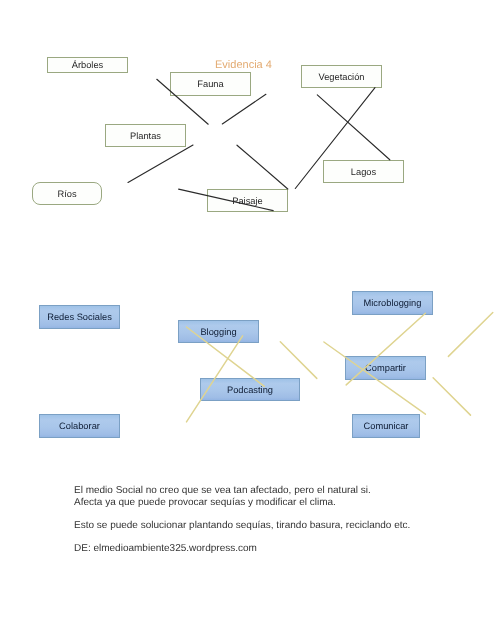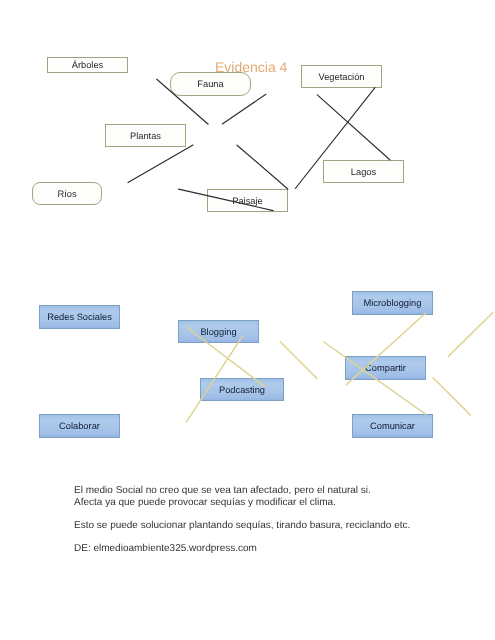--- a/index.html
+++ b/index.html
@@ -27,21 +27,21 @@
     position:absolute;box-sizing:border-box;will-change:transform;
     border:1px solid #7ba0c4;
     background:linear-gradient(180deg,#9fc2e7 0%,#aecaec 22%,#a9c6ea 55%,#9fbde6 88%,#94b5e3 100%);
     display:flex;align-items:center;justify-content:center;
     color:#0d1b33;
     font-size:9.3px;
     white-space:nowrap;
   }
   .evid{
     position:absolute;will-change:transform;
-    color:#e3ab72;font-size:14px;white-space:nowrap;padding-left:24px;
+    color:#e3ab72;font-size:11px;white-space:nowrap;padding-left:24px;
   }
   .para{
     position:absolute;will-change:transform;
     font-size:10px;color:#333333;white-space:nowrap;line-height:11.6px;
   }
   svg.lines{position:absolute;left:0;top:0;width:495px;height:640px;overflow:visible;}
 </style>
 </head>
 <body>
 
@@ -49,21 +49,21 @@
 
   <div class="evid" style="left:191px;top:59px;">Evidencia 4</div>
 
   <div></div>
   <div></div>
 
   <div id="green-nodes">
       <div class="gbox" style="left: 47px; top: 57px; width: 81px; height: 16px;">
         <span>Árboles</span>
       </div>
-      <div class="gbox" style="left: 170px; top: 72px; width: 81px; height: 24px; border-radius: 10px;">
+      <div class="gbox" style="left: 170px; top: 72px; width: 81px; height: 24px;">
         <span>Fauna</span>
       </div>
       <div class="gbox" style="left: 301px; top: 65px; width: 81px; height: 23px;">
         <span>Vegetación</span>
       </div>
       <div class="gbox" style="left: 105px; top: 124px; width: 81px; height: 23px;">
         <span>Plantas</span>
       </div>
       <div class="gbox" style="left: 323px; top: 160px; width: 81px; height: 23px;">
         <span>Lagos</span>
@@ -90,30 +90,30 @@
   <div id="blue-nodes">
       <div class="bbox" style="left: 39px; top: 305px; width: 81px; height: 24px; text-align: right;">
         <span>Redes Sociales</span>
       </div>
       <div class="bbox" style="left: 178px; top: 320px; width: 81px; height: 23px;">
         <span>Blogging</span>
       </div>
       <div class="bbox" style="left: 352px; top: 291px; width: 81px; height: 24px;">
         <span>Microblogging</span>
       </div>
-      <div class="bbox" style="left: 200px; top: 378px; width: 84px; height: 23px;">
+      <div class="bbox" style="left: 200px; top: 378px; width: 100px; height: 23px;">
         <span>Podcasting</span>
       </div>
       <div class="bbox" style="left: 345px; top: 356px; width: 81px; height: 24px;">
         <span>Compartir</span>
       </div>
       <div class="bbox" style="left: 39px; top: 414px; width: 81px; height: 24px;">
         <span>Colaborar</span>
       </div>
-      <div class="bbox" style="left: 352px; top: 414px; width: 81px; height: 24px;">
+      <div class="bbox" style="left: 352px; top: 414px; width: 68px; height: 24px;">
         <span>Comunicar</span>
       </div>
     </div>
   <svg class="lines" id="blue-lines">
       <g stroke="#dfd491" stroke-width="1.5" fill="none" stroke-linecap="round">
         <line x1="186.5" y1="327" x2="264.3" y2="386.3"></line>
         <line x1="186.5" y1="421.9" x2="242.6" y2="335.8"></line>
         <line x1="280.3" y1="341.7" x2="316.8" y2="378.4"></line>
         <line x1="425.4" y1="313.3" x2="346.2" y2="384.9"></line>
         <line x1="323.9" y1="342" x2="425.4" y2="414.2"></line>

